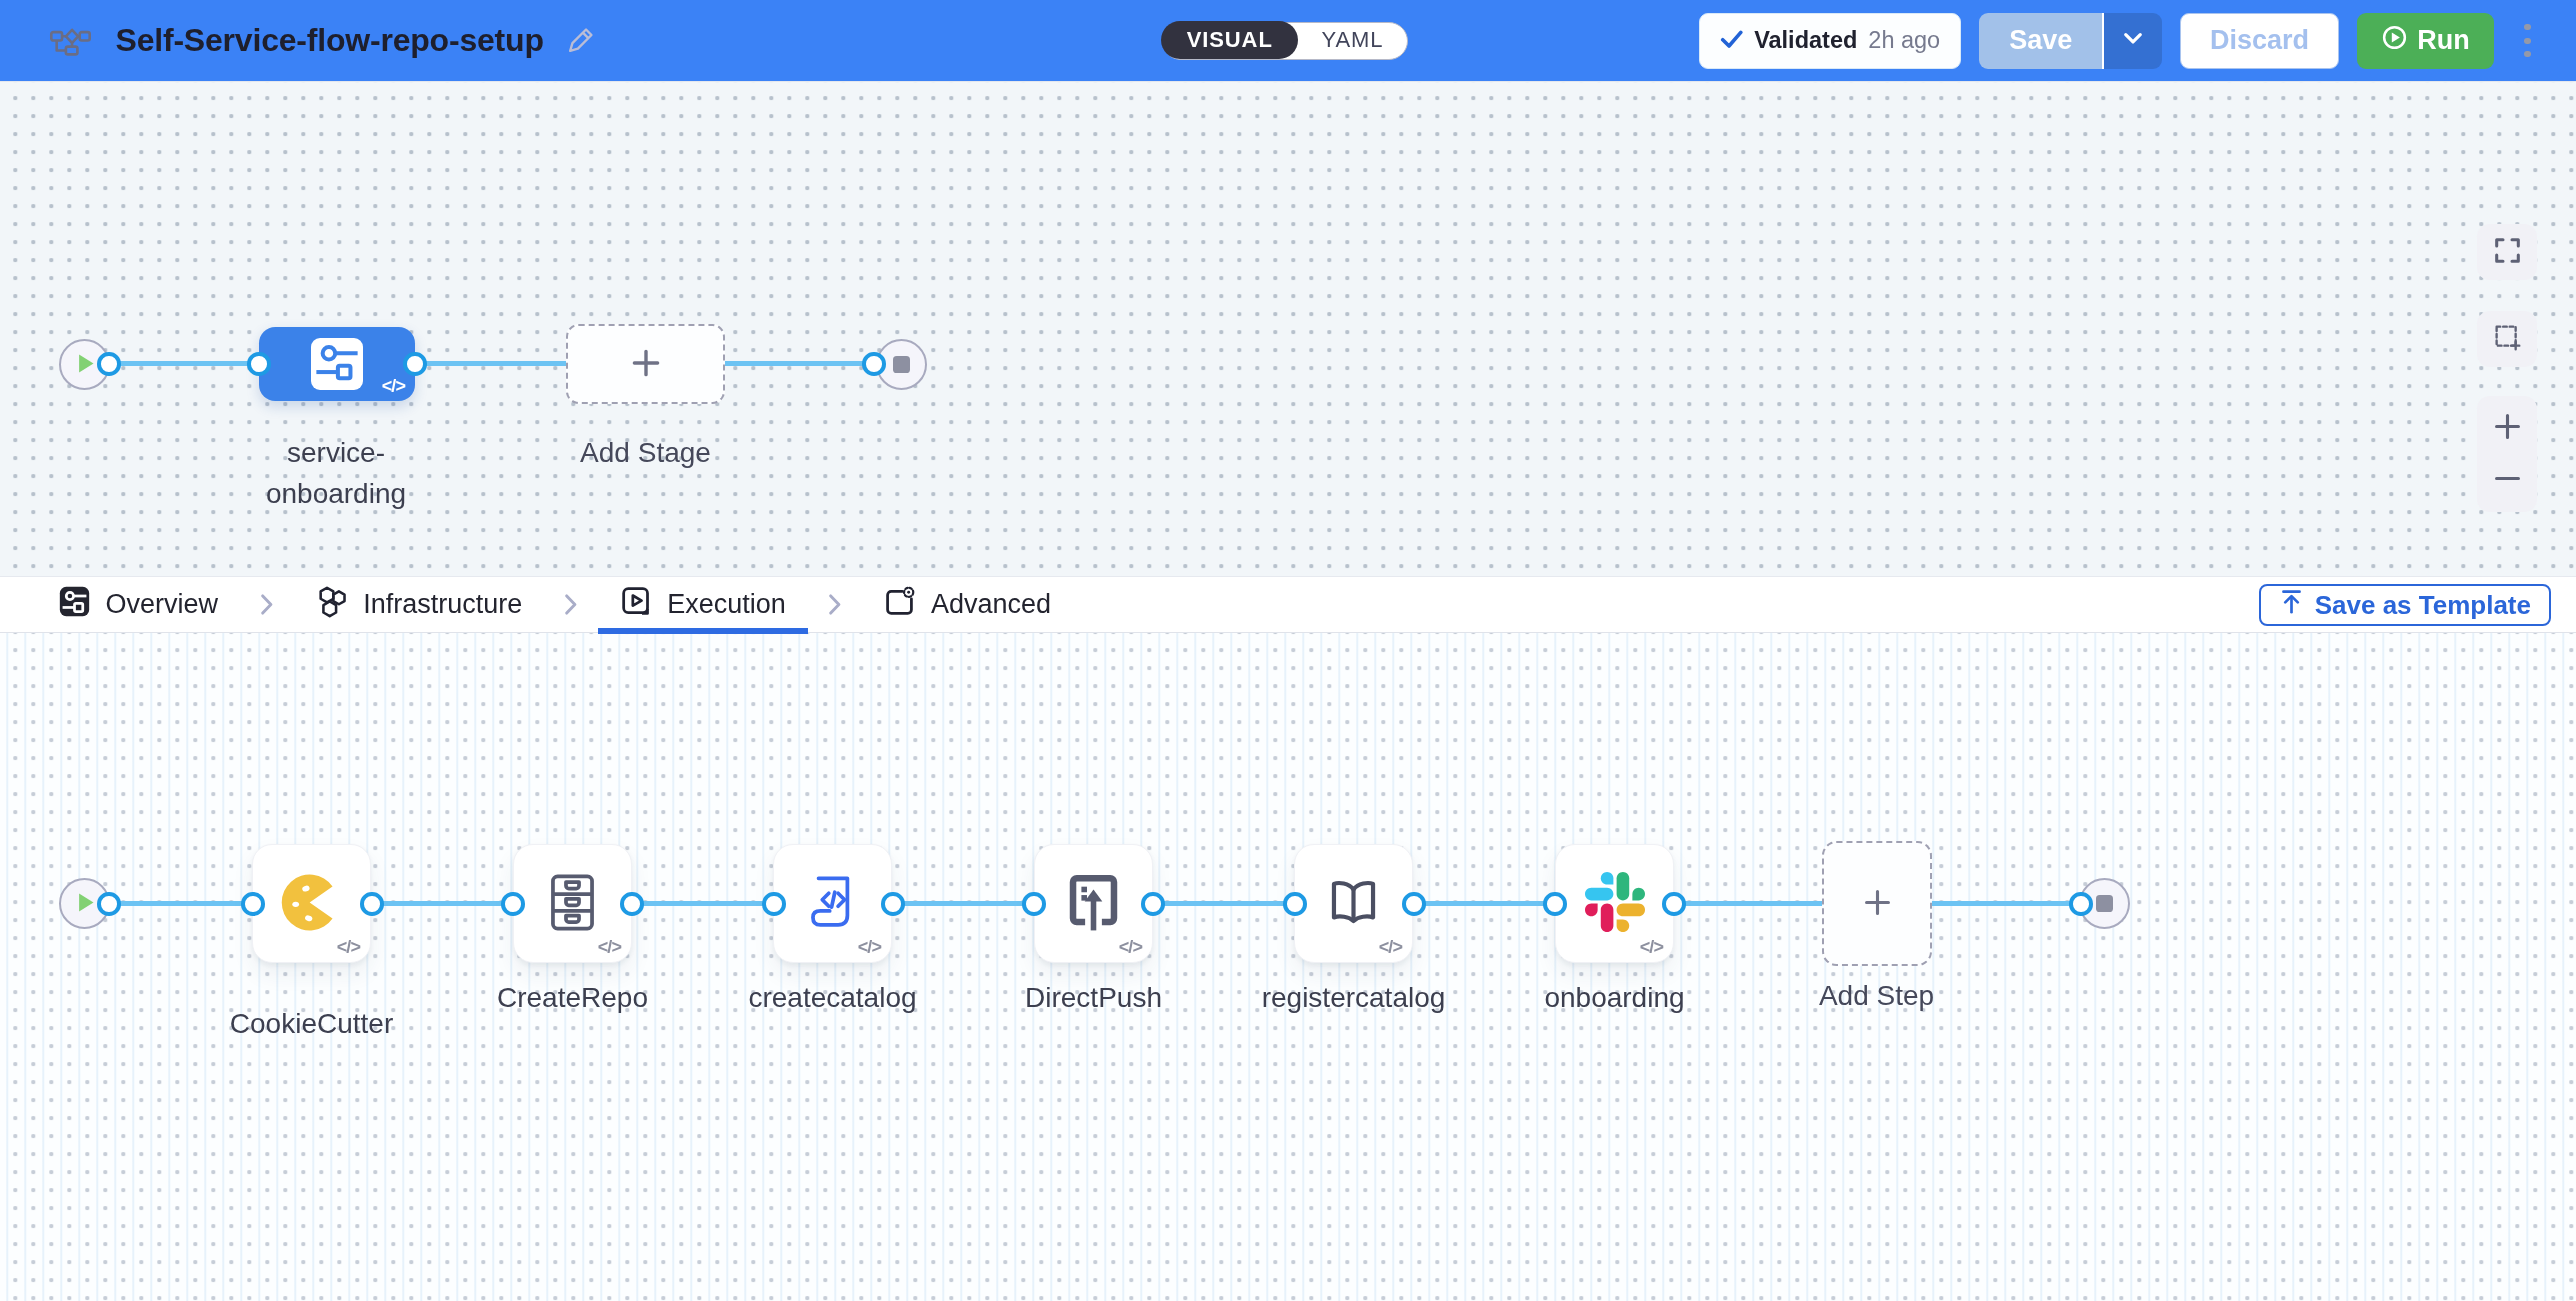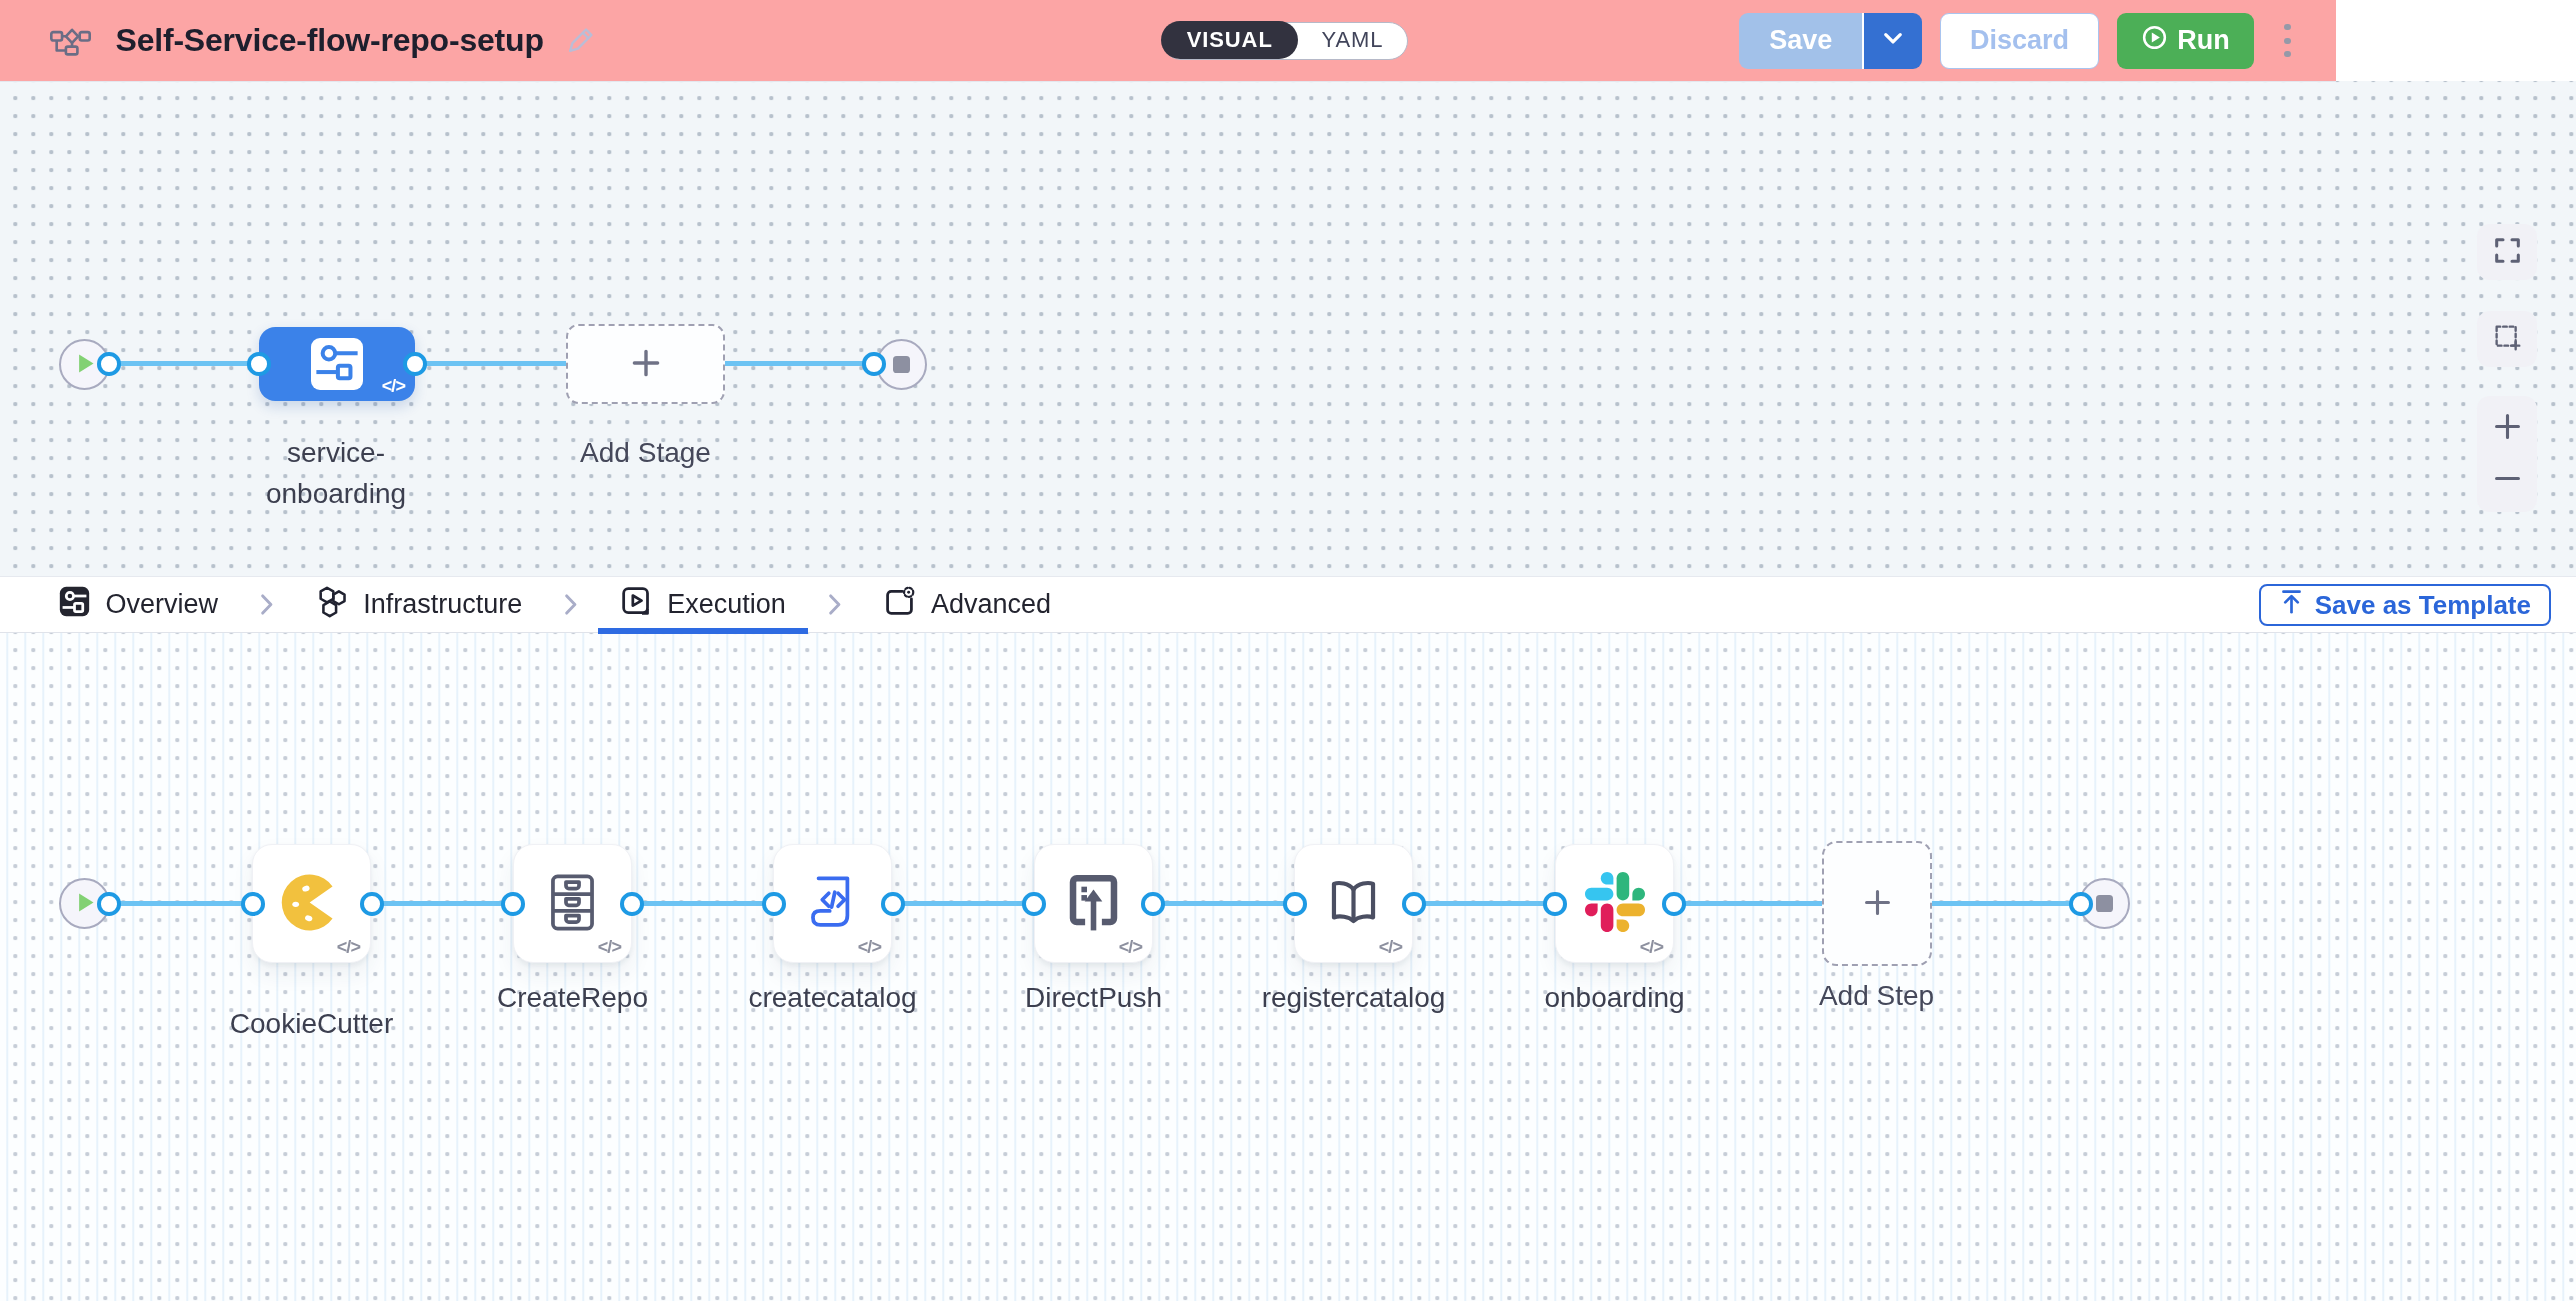--- a/index.html
+++ b/index.html
@@ -1,19 +1,19 @@
 <!DOCTYPE html>
 <html style="font-size:14.5px"><head>
 <meta charset="utf-8">
 <style>
   html,body{margin:0;padding:0;background:#fff;font-family:"Liberation Sans",sans-serif;}
   .app{position:relative;width:2576px;height:1302px;overflow:hidden;background:#fff;}
 
   
-  .topbar{position:absolute;top:0;left:0;width:2336px;height:81px;background:#fca5a5;border-bottom:0.9px solid #e4e7ee;z-index:5;}
+  .topbar{position:absolute;top:0;left:0;width:2576px;height:81px;background:#3b82f6;border-bottom:0.9px solid #e4e7ee;z-index:5;}
   .hdr-left{position:absolute;left:49px;top:0;height:81px;display:flex;align-items:center;gap:23.5px;}
   .page-title{font-size:32px;font-weight:700;color:#1e1f2d;letter-spacing:-0.2px;}
   .mode-toggle{position:absolute;left:1162px;top:22px;width:246px;height:38px;border:1.8px solid #b6b9c8;border-radius:21px;background:#fff;box-sizing:border-box;}
   .seg-visual{position:absolute;left:-1.8px;top:-1.8px;width:137px;height:38px;background:#32323f;border-radius:21px;color:#fff;font-size:22px;font-weight:700;letter-spacing:0.9px;display:flex;align-items:center;justify-content:center;}
   .seg-yaml{position:absolute;left:136px;top:0;width:107px;height:34px;color:#41445a;font-size:22px;font-weight:400;letter-spacing:0.9px;display:flex;align-items:center;justify-content:center;}
   .hdr-right{position:absolute;right:33px;top:12.7px;height:56px;display:flex;align-items:center;gap:18px;}
   .validated-badge{height:56px;box-sizing:border-box;border:1.8px solid #d8e9f8;background:#fcfeff;border-radius:9px;display:flex;align-items:center;gap:11px;padding:0 20px;}
   .validated-badge .v-label{font-size:23.5px;font-weight:700;color:#20222f;}
   .validated-badge .v-time{font-size:23.5px;color:#767a8e;}
   .save-split{height:56px;border-radius:9px;overflow:hidden;display:flex;}
@@ -85,20 +85,29 @@
         </svg>
       </span>
     </div>
 
     <div class="mode-toggle">
       <div class="seg-visual">VISUAL</div>
       <div class="seg-yaml">YAML</div>
     </div>
 
     <div class="hdr-right">
+      <div class="validated-badge">
+        <span>
+          <svg width="23.5" height="23.5" viewBox="0 0 26 26" fill="none" stroke="#2263d6" stroke-width="4" stroke-linecap="round" stroke-linejoin="round">
+            <polyline points="3,14 10,21 23,6"></polyline>
+          </svg>
+        </span>
+        <span class="v-label">Validated</span>
+        <span class="v-time">2h ago</span>
+      </div>
 
       <div class="save-split">
         <div class="save-main">Save</div>
         <div class="save-divider"></div>
         <div class="save-caret">
           <span>
             <svg width="20" height="13.6" viewBox="0 0 22 15" fill="none" stroke="#fff" stroke-width="3.6" stroke-linecap="round" stroke-linejoin="round">
               <polyline points="3,3 11,11 19,3"></polyline>
             </svg>
           </span>

